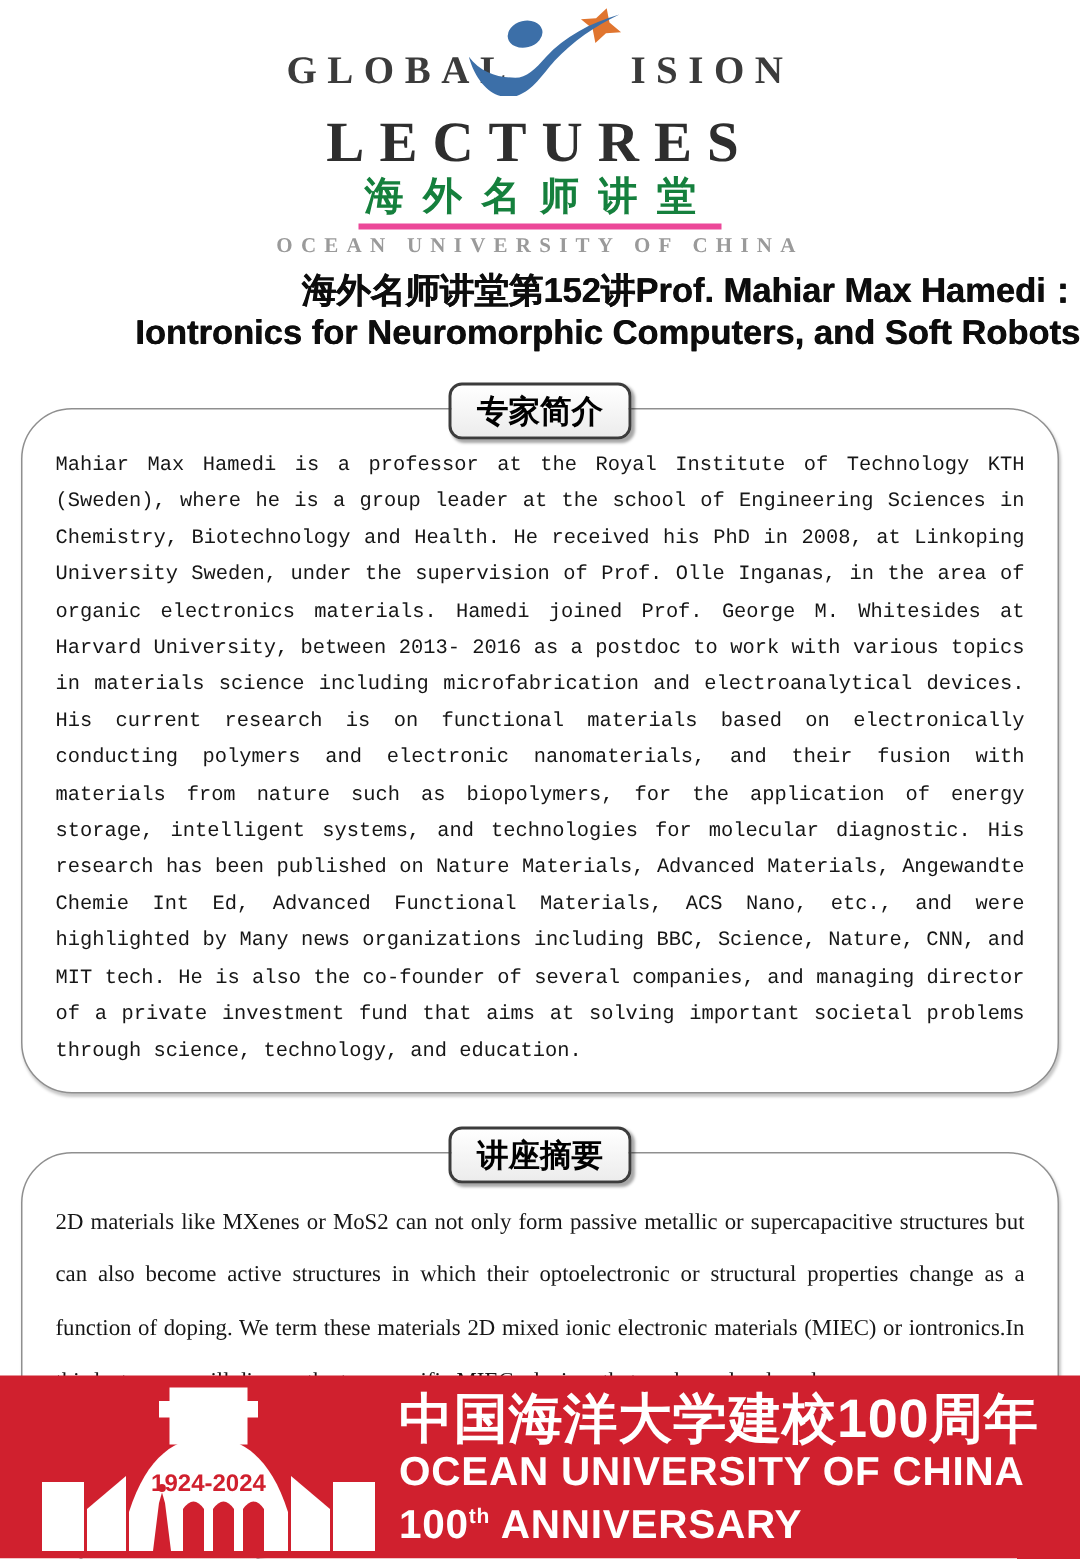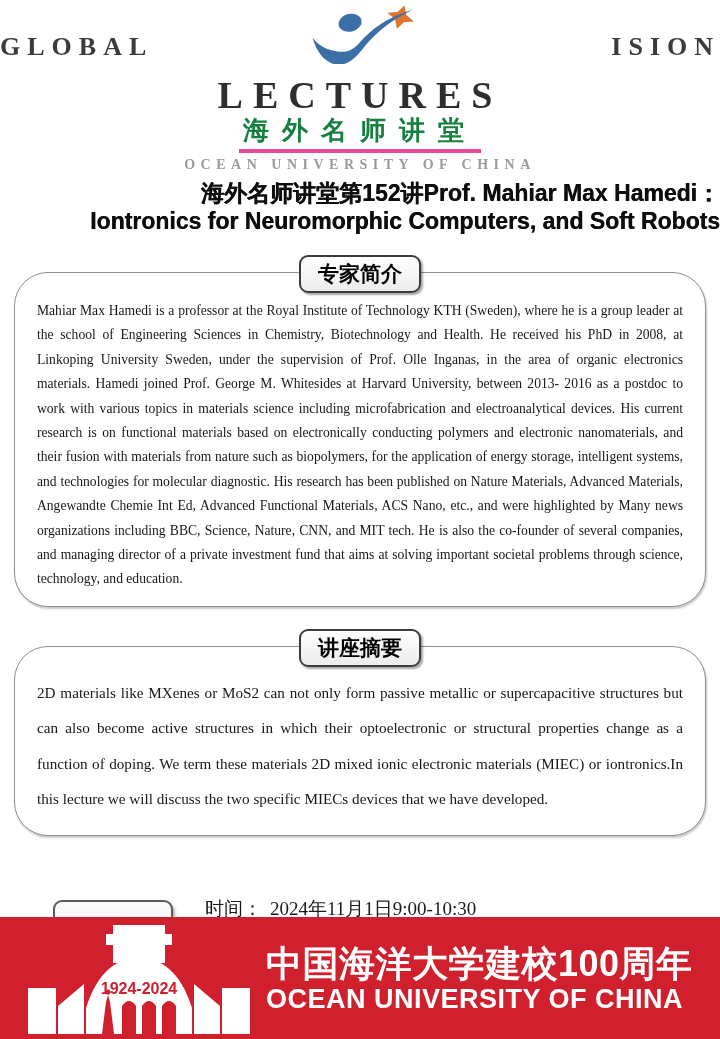--- a/index.html
+++ b/index.html
@@ -1,21 +1,21 @@
 <!DOCTYPE html>
 <html><head>
 <meta charset="utf-8">
 <style>
   html,body{margin:0;padding:0;background:#ffffff;}
   body{width:720px;height:1039px;position:relative;overflow:hidden;
        font-family:"Liberation Sans",sans-serif;color:#111;}
 
   
   .logo{position:relative;padding-top:8px;text-align:center;}
-  .logo-row1{position:relative;display:flex;justify-content:space-between;align-items:flex-end;
+  .logo-row1{position:relative;display:flex;justify-content:center;align-items:flex-end;
              gap:76px;height:52px;}
   .logo-word{font-family:"Liberation Serif",serif;font-size:26px;letter-spacing:7px;
              color:#3b3b3b;font-weight:600;line-height:26px;}
   .logo-mark{position:absolute;left:50%;margin-left:-52px;top:-4px;width:116px;height:60px;}
   .logo-lectures{font-family:"Liberation Serif",serif;font-size:38px;font-weight:700;
                  letter-spacing:10px;color:#2e2e2e;line-height:38px;margin-top:16px;}
   .logo-seal{display:inline-block;font-family:"Liberation Serif",serif;font-size:26px;
              font-weight:700;color:#15803d;letter-spacing:13px;line-height:32px;
              border-bottom:4px solid #ec4899;padding:0 4px 2px 4px;margin-top:1px;}
   .logo-univ{font-family:"Liberation Serif",serif;font-size:14px;font-weight:700;
@@ -28,21 +28,21 @@
   
   .box{position:relative;width:646px;margin:0 auto;border:1px solid #8f8f8f;
        border-radius:34px;box-shadow:1px 2px 2px rgba(0,0,0,0.22);background:#fff;}
   .box-expert{margin-top:37px;padding:26px 22px 14px 22px;}
   .box-abstract{margin-top:39px;padding:28px 22px 18px 22px;}
   .badge{position:absolute;top:-18px;left:50%;transform:translateX(-50%);
          background:linear-gradient(#ffffff,#ececec);border:2px solid #3c3c3c;
          border-radius:9px;padding:3px 17px;font-size:21px;font-weight:800;
          white-space:nowrap;box-shadow:2px 2px 2px rgba(0,0,0,0.35);color:#000;}
   .serif-body{font-family:"Liberation Serif",serif;text-align:justify;color:#161616;}
-  .expert-text{font-size:13.6px;line-height:24.4px;}
+  .expert-text{font-size:13.6px;line-height:24.4px;font-family:Liberation Mono, monospace;}
   .abstract-text{font-size:15.2px;line-height:35.4px;}
 
   
   .arrange{display:flex;align-items:flex-start;margin-top:56px;padding-left:53px;}
   .arrange-badge{background:linear-gradient(#fbfbfb,#e7e7e7);border:2px solid #5a5a5a;
                  border-radius:9px;padding:18px 16px;font-size:21px;font-weight:800;
                  color:#000;box-shadow:2px 3px 3px rgba(0,0,0,0.3);margin-top:8px;}
   .arrange-info{margin-left:32px;font-family:"Liberation Serif",serif;font-size:19px;
                 line-height:34px;color:#1a1a1a;}
   .arrange-info .lbl{margin-right:8px;}
@@ -129,14 +129,15 @@
     <text x="111" y="72" text-anchor="middle" fill="#d0202e" font-family="Liberation Sans, sans-serif" font-size="16" font-weight="bold">1924-2024</text>
     <path d="M94,112 V84 Q101,74 108,84 V112 Z" fill="#d0202e"></path>
     <path d="M114,112 V84 Q121,74 128,84 V112 Z" fill="#d0202e"></path>
     <path d="M134,112 V84 Q141,74 148,84 V112 Z" fill="#d0202e"></path>
     <polygon points="74,112 78,80 80,73 82,80 86,112" fill="#d0202e"></polygon>
     <circle cx="80" cy="70" r="2.6" fill="#d0202e"></circle>
   </svg>
   <div class="footer-text">
     <div class="footer-line1">中国海洋大学建校100周年</div>
     <div class="footer-line2">OCEAN UNIVERSITY OF CHINA</div>
+    <div class="footer-line3"><span>100</span><sup>th</sup><span> ANNIVERSARY</span></div>
   </div>
 </div>
 
 </body></html>

